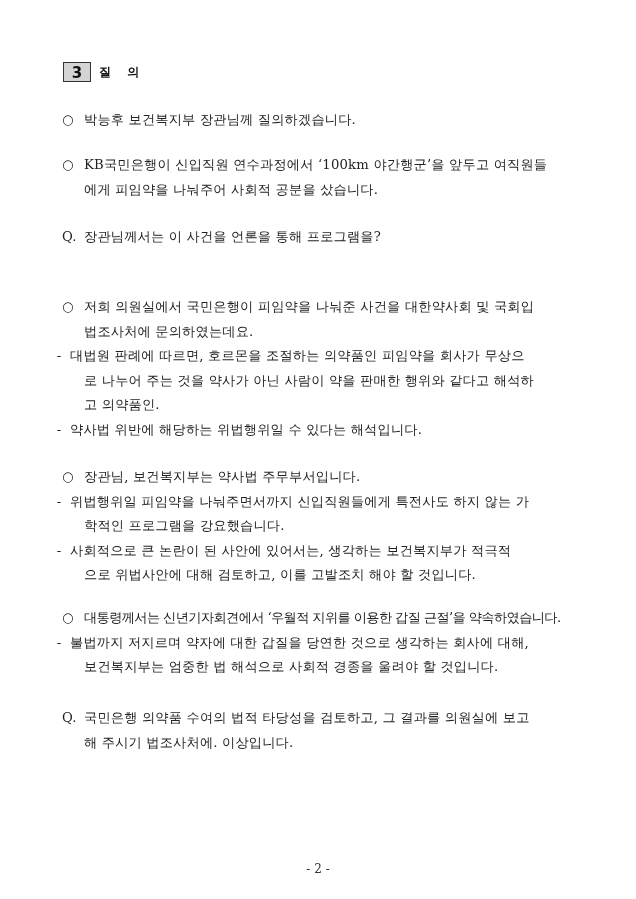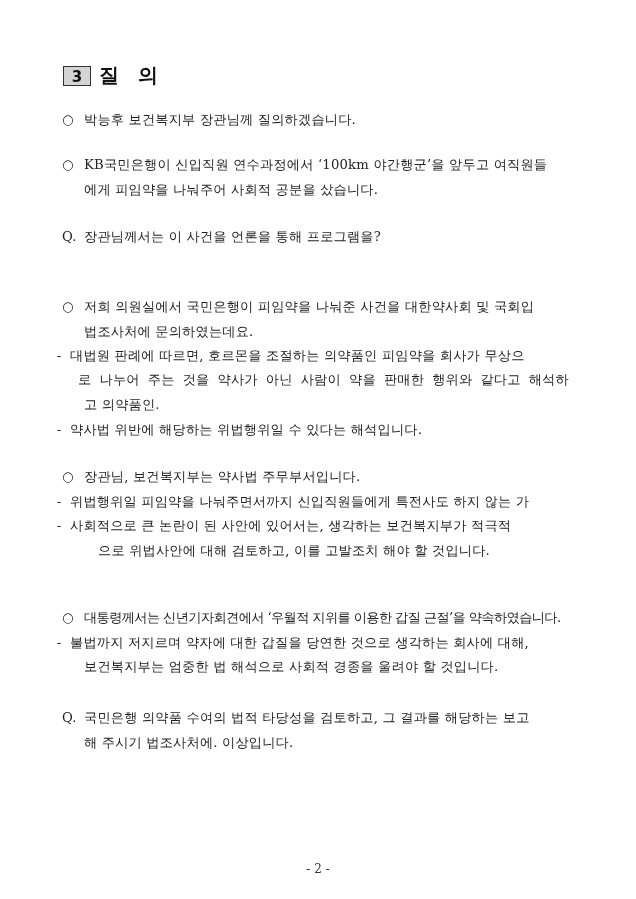--- a/index.html
+++ b/index.html
@@ -39,21 +39,21 @@
       font-weight: bold;
       font-size: 15px;
       color: #111;
       box-sizing: border-box;
       width: 28px;
     }
     .section-title {
       margin-left: 8px;
       font-family: "DejaVu Sans", "Liberation Sans", sans-serif;
       font-weight: bold;
-      font-size: 20px;
+      font-size: 12px;
       letter-spacing: 6px;
       color: #111;
     }
     .para {
       position: absolute;
       left: 62px;
       width: 530px;
       font-size: 13.2px;
       line-height: 24.5px;
       letter-spacing: 0.2px;
@@ -124,59 +124,60 @@
   <div class="para" style="top:295px;">
     <div class="line">
       <span class="marker">○</span>
       <span class="text">저희 의원실에서 국민은행이 피임약을 나눠준 사건을 대한약사회 및 국회입</span>
     </div>
     <div class="cont">법조사처에 문의하였는데요.</div>
     <div class="line" style="margin-left:-14px;">
       <span class="marker dash">-</span>
       <span class="text">대법원 판례에 따르면, 호르몬을 조절하는 의약품인 피임약을 회사가 무상으</span>
     </div>
-    <div class="cont" style="padding-left:8px; margin-left:8px;font-family:Liberation Mono, monospace;">로 나누어 주는 것을 약사가 아닌 사람이 약을 판매한 행위와 같다고 해석하</div>
+    <div class="cont" style="padding-left:8px; margin-left:14px;">로 나누어 주는 것을 약사가 아닌 사람이 약을 판매한 행위와 같다고 해석하</div>
     <div class="cont" style="padding-left:8px; margin-left:14px;">고 의약품인.</div>
     <div class="line" style="margin-left:-14px;">
       <span class="marker dash">-</span>
       <span class="text">약사법 위반에 해당하는 위법행위일 수 있다는 해석입니다.</span>
     </div>
   </div>
 
   <div class="para" style="top:465px;">
     <div class="line">
       <span class="marker">○</span>
       <span class="text">장관님, 보건복지부는 약사법 주무부서입니다.</span>
     </div>
     <div class="line" style="margin-left:-14px;">
       <span class="marker dash">-</span>
       <span class="text">위법행위일 피임약을 나눠주면서까지 신입직원들에게 특전사도 하지 않는 가</span>
     </div>
+    <div class="cont" style="padding-left:8px; margin-left:14px;">학적인 프로그램을 강요했습니다.</div>
     <div class="line" style="margin-left:-14px;">
       <span class="marker dash">-</span>
       <span class="text">사회적으로 큰 논란이 된 사안에 있어서는, 생각하는 보건복지부가 적극적</span>
     </div>
-    <div class="cont" style="padding-left:8px; margin-left:28px;">으로 위법사안에 대해 검토하고, 이를 고발조치 해야 할 것입니다.</div>
+    <div class="cont" style="padding-left:8px; margin-left:14px;">으로 위법사안에 대해 검토하고, 이를 고발조치 해야 할 것입니다.</div>
   </div>
 
   <div class="para" style="top:606px;">
     <div class="line">
       <span class="marker">○</span>
       <span class="text" style="letter-spacing:-0.6px;text-align:center;">대통령께서는 신년기자회견에서 ‘우월적 지위를 이용한 갑질 근절’을 약속하였습니다.</span>
     </div>
     <div class="line" style="margin-left:-14px;">
       <span class="marker dash">-</span>
       <span class="text">불법까지 저지르며 약자에 대한 갑질을 당연한 것으로 생각하는 회사에 대해,</span>
     </div>
     <div class="cont" style="padding-left:8px; margin-left:14px;">보건복지부는 엄중한 법 해석으로 사회적 경종을 울려야 할 것입니다.</div>
   </div>
 
   <div class="para" style="top:706px;">
     <div class="line">
       <span class="marker">Q.</span>
-      <span class="text">국민은행 의약품 수여의 법적 타당성을 검토하고, 그 결과를 해당하는 보고</span>
+      <span class="text">국민은행 의약품 수여의 법적 타당성을 검토하고, 그 결과를 의원실에 보고</span>
     </div>
     <div class="cont">해 주시기 법조사처에. 이상입니다.</div>
   </div>
 
   <div class="page-number">- 2 -</div>
 
 </div>
 
 </body></html>

